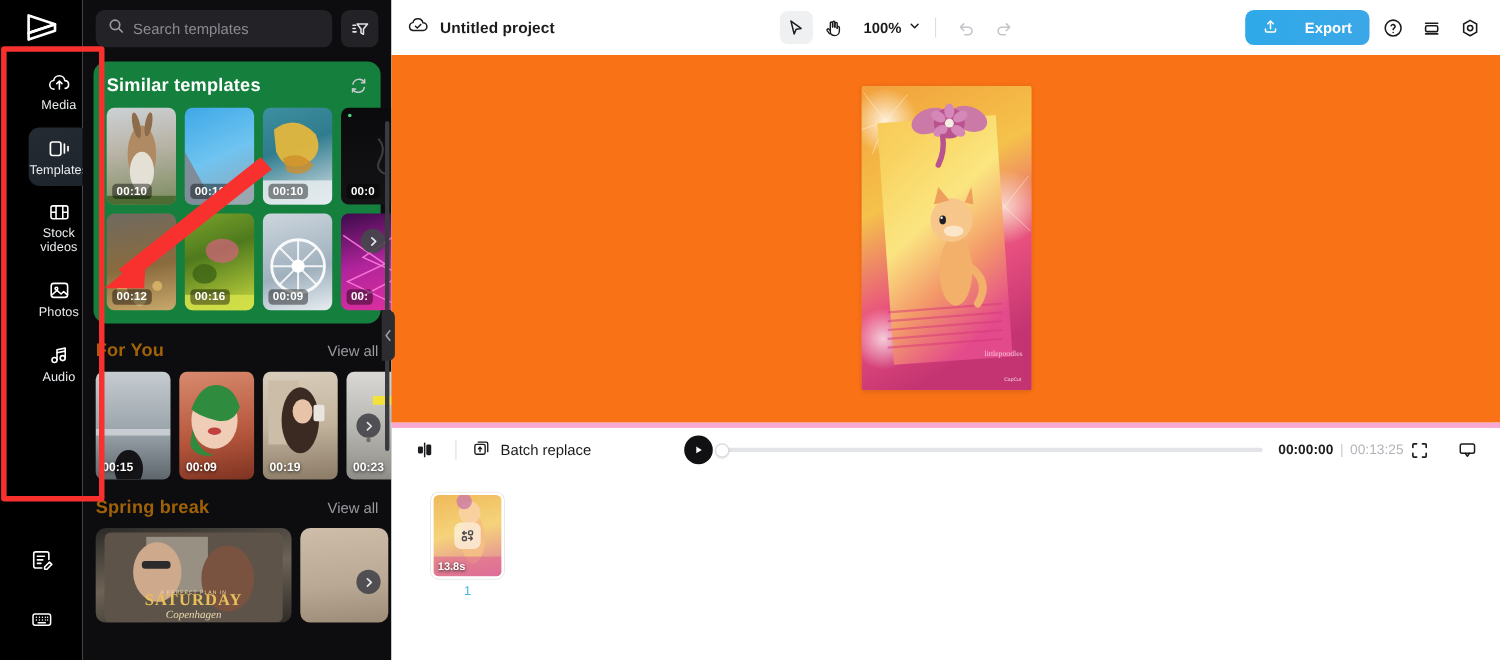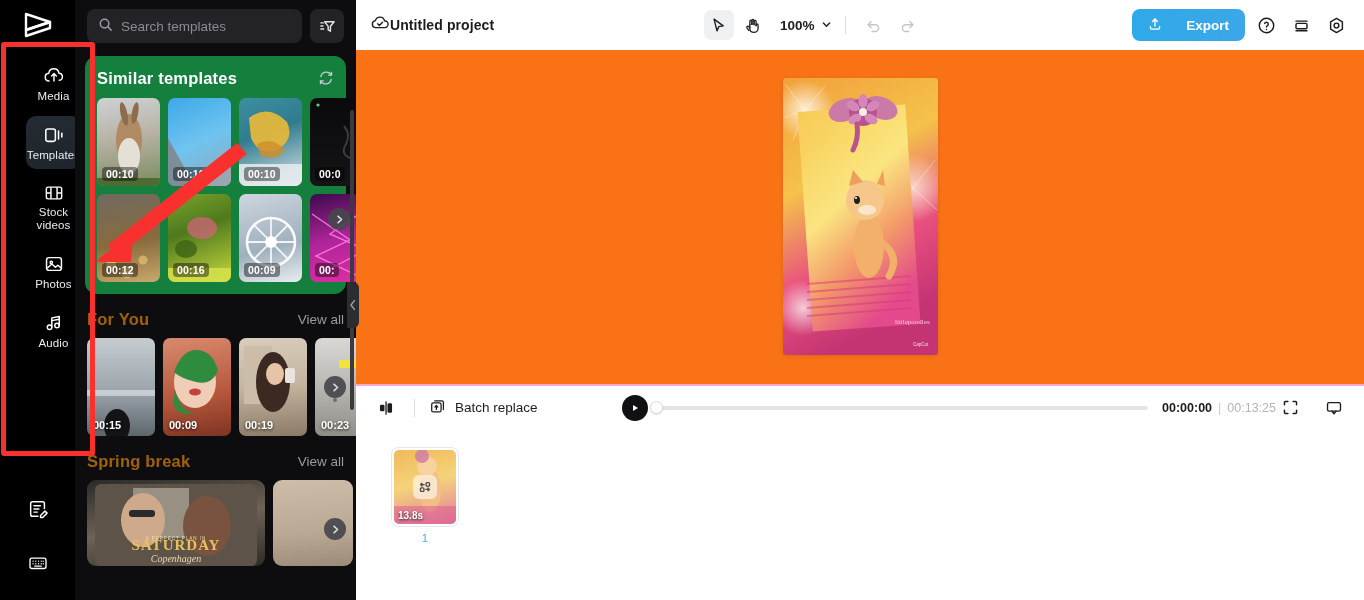--- a/index.html
+++ b/index.html
@@ -92,41 +92,41 @@
   }
   .collapse-handle {
     position: absolute; left: 347px; top: 282px; width: 12px; height: 46px;
     background: #2c2c31; border-radius: 0 6px 6px 0; z-index: 12;
     display:flex; align-items:center; justify-content:center; cursor:pointer;
   }
 
   
   .main { flex: 1 1 auto; height: 600px; background: #ffffff; display:flex; flex-direction:column; position:relative;}
   .topbar { height: 50px; display:flex; align-items:center; padding: 0 14px 0 14px; background:#fff; flex:0 0 50px;}
-  .proj { display:flex; align-items:center; gap: 0; }
+  .proj { display:flex; align-items:center; gap: 10px; }
   .proj-name { font-size: 14px; font-weight: bold; color: #1c1c1e; letter-spacing:.1px;}
   .top-center { margin-left: auto; display:flex; align-items:center; gap: 4px;}
   .tool-btn { width:30px;height:30px;border-radius:7px;display:flex;align-items:center;justify-content:center;cursor:pointer;}
   .tool-btn.sel { background:#eef0f2; }
   .zoom-ctl { display:flex; align-items:center; gap:6px; margin-left:8px; cursor:pointer; }
   .zoom-val { font-size: 13.5px; color:#1c1c1e; font-weight:bold;}
   .vdiv { width:1px; height:18px; background:#dcdde0; margin: 0 9px; }
   .top-right { margin-left:auto; display:flex; align-items:center; gap: 9px;}
   .export-btn {
     height: 32px; padding: 0 16px; border-radius: 8px; border:0;
     background: linear-gradient(90deg,#2fa9e8 0%,#3ba7e8 100%);
     color:#fff; font-size:13.5px; font-weight:bold; display:flex; align-items:center; gap:24px;
     cursor:pointer; font-family: "Liberation Sans", sans-serif;
   }
   .icon-btn { width:26px;height:26px;display:flex;align-items:center;justify-content:center;cursor:pointer;}
 
   .stage { flex: 1 1 auto; background:#f97316; position:relative; display:flex; align-items:center; justify-content:center;}
   .player { width: 155px; height: 277px; border-radius: 3px; overflow:hidden; position:relative; box-shadow:0 1px 4px rgba(0,0,0,.12);}
 
-  .timeline-bar { height: 46px; flex:0 0 46px; background:#fff; border-top:2px solid #f9a8d4;
+  .timeline-bar { height: 46px; flex:0 0 46px; background:#fff; border-top:5px solid #f9a8d4;
     display:flex; align-items:center; padding: 0 16px; gap: 0; }
   .tl-icon { width:28px;height:28px;display:flex;align-items:center;justify-content:center;cursor:pointer;}
   .batch { display:flex; align-items:center; gap:8px; cursor:pointer; }
   .batch-lbl { font-size: 13.5px; color:#1c1c1e; font-weight: 500;}
   .play-group { display:flex; align-items:center; margin-left: 84px; flex: 1 1 auto; gap: 0;}
   .play-btn { width:26px;height:26px;border-radius:50%;background:#111114;display:flex;align-items:center;justify-content:center;cursor:pointer;flex:0 0 26px;}
   .prog-wrap { flex:1 1 auto; position:relative; height: 14px; display:flex; align-items:center; margin-left: 2px; margin-right: 14px;}
   .prog-track { position:absolute; left: 10px; right:0; height:4px; background:#e3e4e7; border-radius:2px;}
   .prog-knob { position:absolute; left:0; width:13px;height:13px;border-radius:50%;background:#fff;border:1px solid #d8d9dc; cursor:pointer; box-shadow:0 1px 2px rgba(0,0,0,.12);}
   .times { display:flex; align-items:center; gap:6px; font-size:12.5px; white-space:nowrap;}

